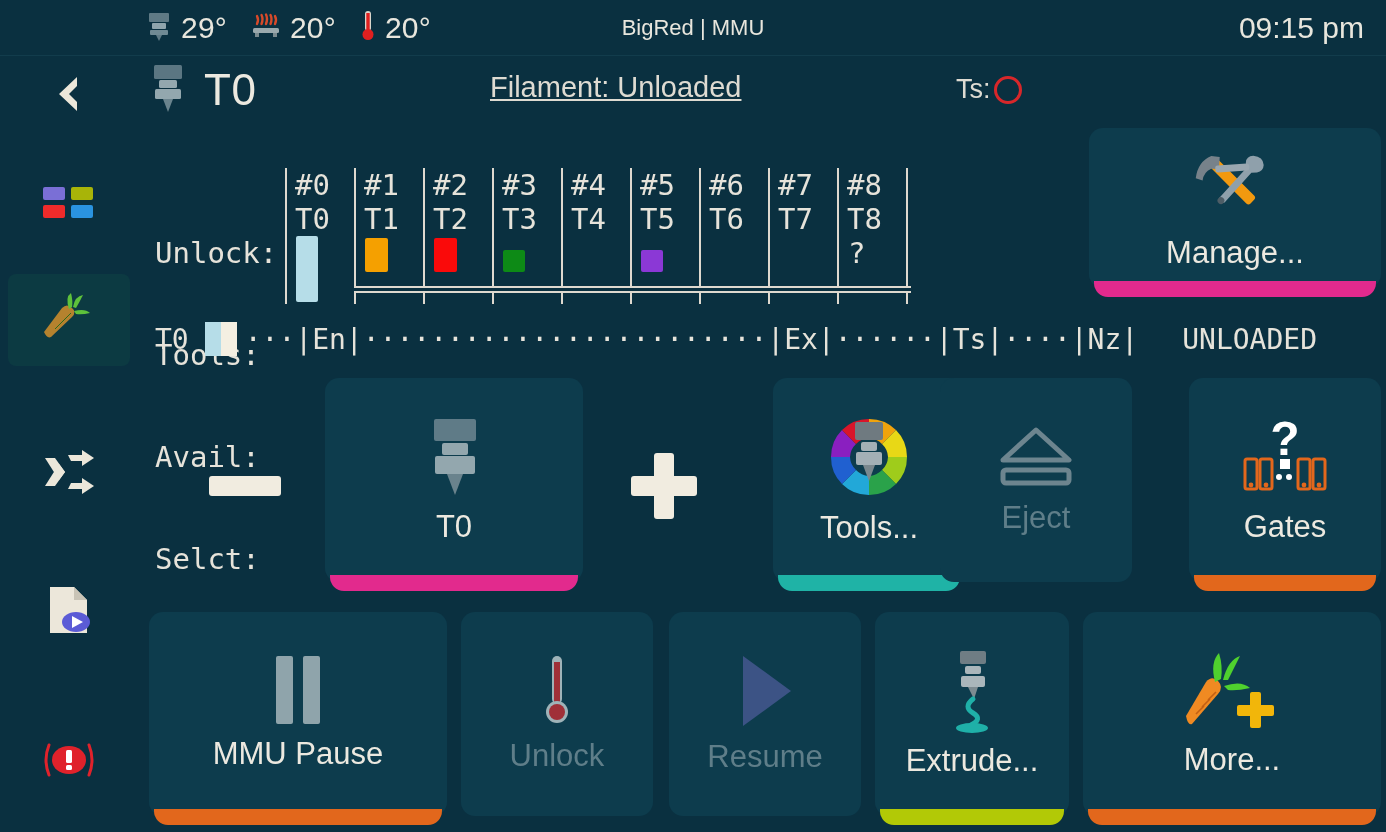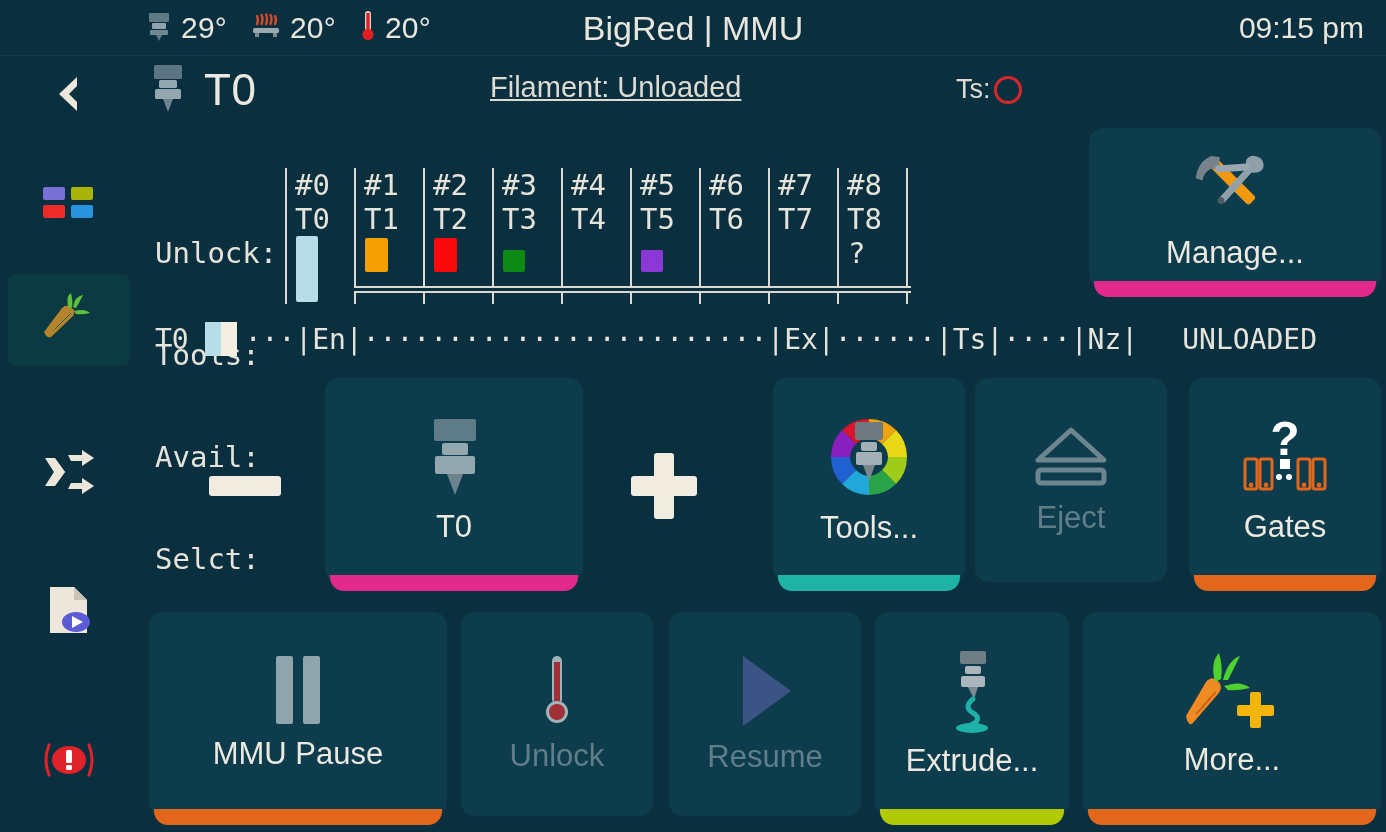--- a/index.html
+++ b/index.html
@@ -23,21 +23,21 @@
   }
   .tstat { display: flex; align-items: center; gap: 9px; }
   .tstat .tval {
     font-family: "Liberation Sans", sans-serif;
     font-size: 30px; color: #e8e6dd; letter-spacing: .2px;
   }
   .topbar-title {
     position: absolute; left: 0; top: 0; width: 1386px; height: 56px;
     display: flex; align-items: center; justify-content: center;
     font-family: "Liberation Sans", sans-serif;
-    font-size: 34px; color: #e8e6dd;
+    font-size: 22px; color: #e8e6dd;
   }
   .topbar-clock {
     position: absolute; right: 22px; top: 0; height: 56px;
     display: flex; align-items: center;
     font-family: "Liberation Sans", sans-serif;
     font-size: 30px; color: #e8e6dd;
   }
 
   
   .sidebar {
@@ -160,21 +160,21 @@
     position: absolute; left: 5px; right: 5px; bottom: -9px; height: 16px;
     border-radius: 0 0 14px 14px;
   }
   .btn .bicon { display: flex; align-items: center; justify-content: center; }
 
   .btn-manage { left: 1089px; top: 128px; width: 292px; height: 160px; }
   .btn-minus  { left: 186px; top: 430px; width: 118px; height: 112px; background: transparent; }
   .btn-t0     { left: 325px; top: 378px; width: 258px; height: 204px; }
   .btn-plus   { left: 605px; top: 430px; width: 118px; height: 112px; background: transparent; }
   .btn-tools  { left: 773px; top: 378px; width: 192px; height: 204px; }
-  .btn-eject  { left: 975px; top: 378px; width: 192px; height: 204px; }
+  .btn-eject  { left: 940px; top: 378px; width: 192px; height: 204px; }
   .btn-gates  { left: 1189px; top: 378px; width: 192px; height: 204px; }
 
   .btn-pause  { left: 149px; top: 612px; width: 298px; height: 204px; }
   .btn-unlock { left: 461px; top: 612px; width: 192px; height: 204px; }
   .btn-resume { left: 669px; top: 612px; width: 192px; height: 204px; }
   .btn-extrude{ left: 875px; top: 612px; width: 194px; height: 204px; text-align: right; }
   .btn-more   { left: 1083px; top: 612px; width: 298px; height: 204px; }
 </style>
 </head>
 <body>

